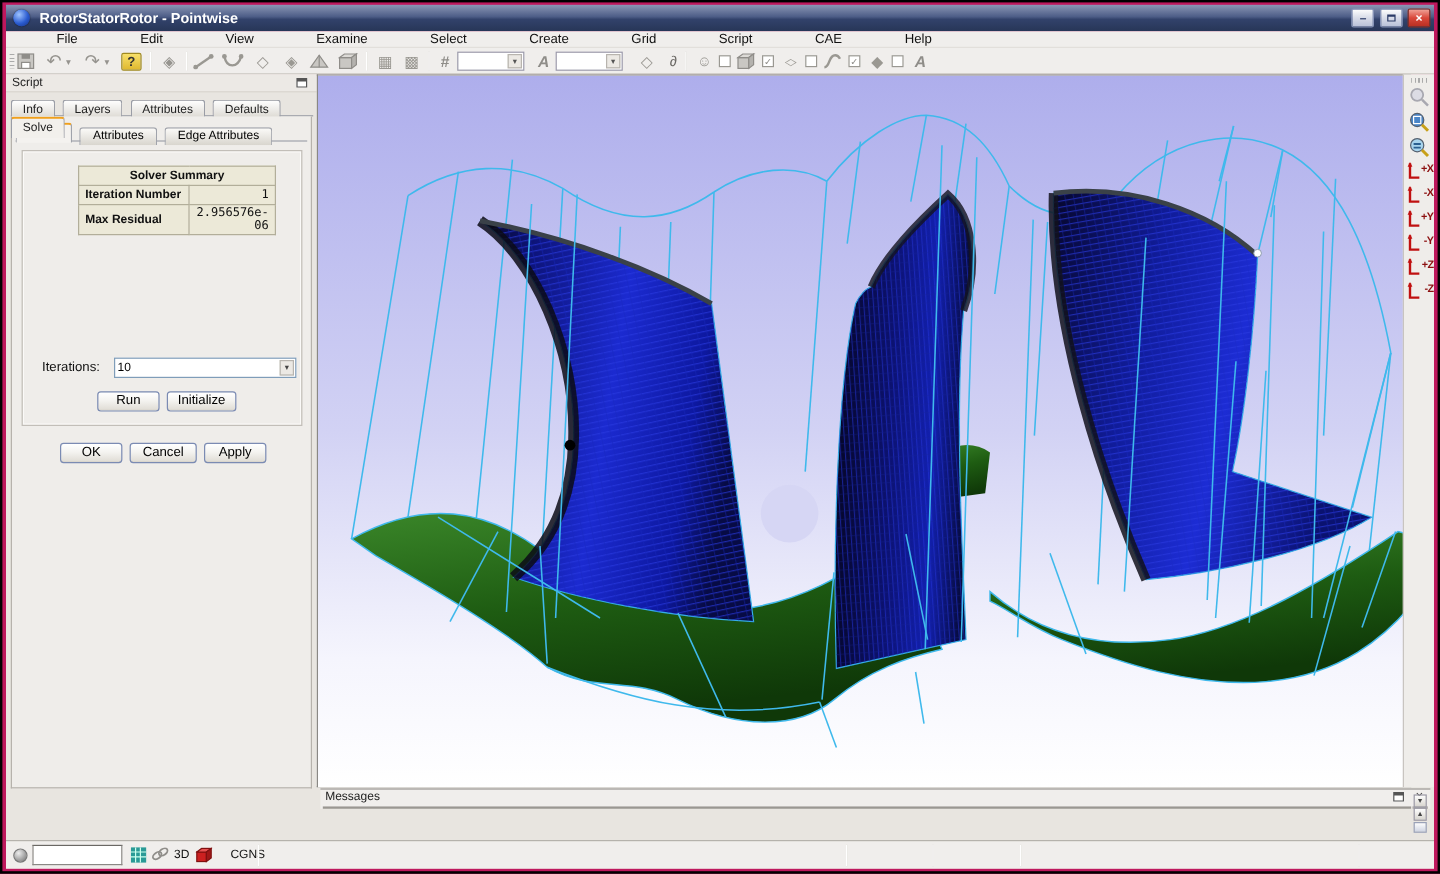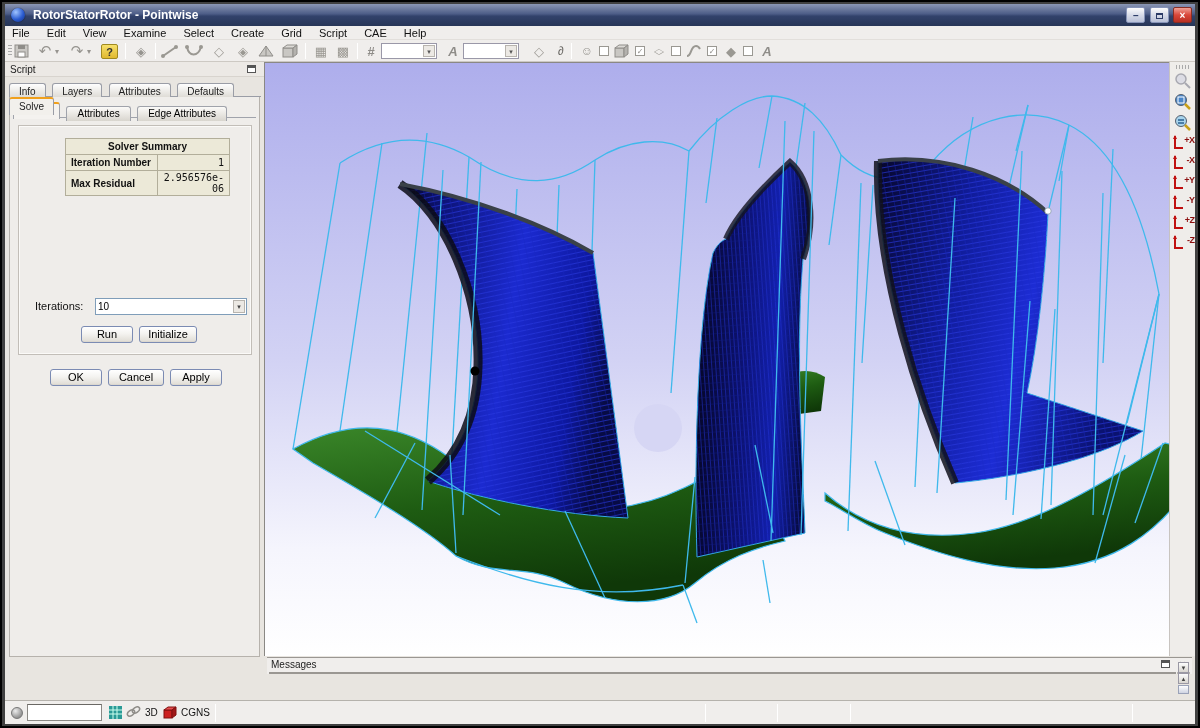--- a/index.html
+++ b/index.html
@@ -1,38 +1,38 @@
 <!DOCTYPE html>
 <html><head>
 <meta charset="utf-8">
 <style>
 * { box-sizing: border-box; margin: 0; padding: 0; }
 html,body { width:1200px; height:728px; background:#000; overflow:hidden;
   font-family:"Liberation Sans", sans-serif; }
 #win { position:absolute; left:0; top:0; width:1200px; height:728px;
-  background:#404040; border:2px solid #000; }
+  background:#be185d; border:2px solid #000; }
 
 
 #titlebar { position:absolute; left:3px; top:2px; right:3px; height:22px;
   background:linear-gradient(#8b97b5 0%, #4d5d87 45%, #32426b 55%, #273657 100%);
   color:#fff; font-size:12px; font-weight:bold; line-height:22px; }
 #titlebar .appicon { position:absolute; left:6px; top:4px; width:14px; height:14px; border-radius:50%;
   background:radial-gradient(circle at 35% 30%, #9fc4ff, #2a5bd0 55%, #15307a); box-shadow:0 0 1px #000; }
 #titlebar .title-text { position:absolute; left:28px; top:0; }
 .winbtns { position:absolute; right:3px; top:3px; }
 .winbtn { display:inline-block; width:19px; height:16px; margin-left:1px; text-align:center;
   font-size:10px; font-weight:bold; line-height:15px; color:#2a3a66; vertical-align:top;
   background:linear-gradient(#fdfdfd,#d7dbe8 50%,#b9c1d8); border:1px solid #8794b8; border-radius:2px; }
 .winbtn.close { background:linear-gradient(#f0a196,#d9473a 50%,#b92f22); color:#fff; border-color:#8a2e24; }
 .winbtn .boxglyph { display:inline-block; width:7px; height:6px; border:1px solid #2a3a66; border-top-width:2px; margin-top:4px; }
 
 
 #menubar { position:absolute; left:3px; top:24px; right:3px; height:14px; background:#f0eeec;
   font-size:11px; color:#111; border-bottom:1px solid #e2dfdb; }
-.menu-item { display:inline-block; padding:0 7px; height:14px; line-height:14px; }
+.menu-item { display:inline-block; padding:0 7px; height:14px; line-height:14px;margin-left:35px; }
 #toolbar { position:absolute; left:3px; top:38px; right:3px; height:22px; background:#f0eeec;
   border-bottom:1px solid #cdc9c3; }
 .tb { position:absolute; top:2px; height:18px; display:flex; align-items:center; justify-content:center;
   color:#96948f; }
 .tbtn { width:20px; text-align:center; font-size:13px; }
 .tsep { position:absolute; top:3px; width:1px; height:16px; background:#c9c5bf; border-right:1px solid #fff; }
 .thandle { position:absolute; top:5px; width:4px; height:12px;
   background:repeating-linear-gradient(#aaa 0 1px, transparent 1px 3px); }
 .helpbtn { width:17px; height:15px; background:linear-gradient(#f7e06a,#e0b92f); border:1px solid #a08a20;
   border-radius:2px; color:#333; font-weight:bold; font-size:11px; line-height:14px; text-align:center; }
@@ -555,21 +555,21 @@
         </svg>
     </span>
     <span class="sb-text" style="left:140px">3D</span>
     <span class="sb-ico" style="left:158px">
       <svg width="14" height="13">
           <rect x="1" y="4" width="8" height="8" fill="#cc2020" stroke="#801010"></rect>
         <path d="M1,4 L5,1 L13,1 L9,4 Z" fill="#e65050" stroke="#801010"></path>
         <path d="M9,4 L13,1 L13,9 L9,12 Z" fill="#a01818" stroke="#801010"></path>
         </svg>
     </span>
-    <span class="sb-text" style="left:176px">CGNS</span>
+    <span class="sb-text" style="left:187px">CGNS</span>
     <span class="sb-div" style="left:210px"></span>
     <span class="sb-div" style="left:700px"></span>
     <span class="sb-div" style="left:772px"></span>
     <span class="sb-div" style="left:845px"></span>
     <span class="sb-div" style="left:1127px"></span>
   </div>
 
 </div>
 
 </body></html>

